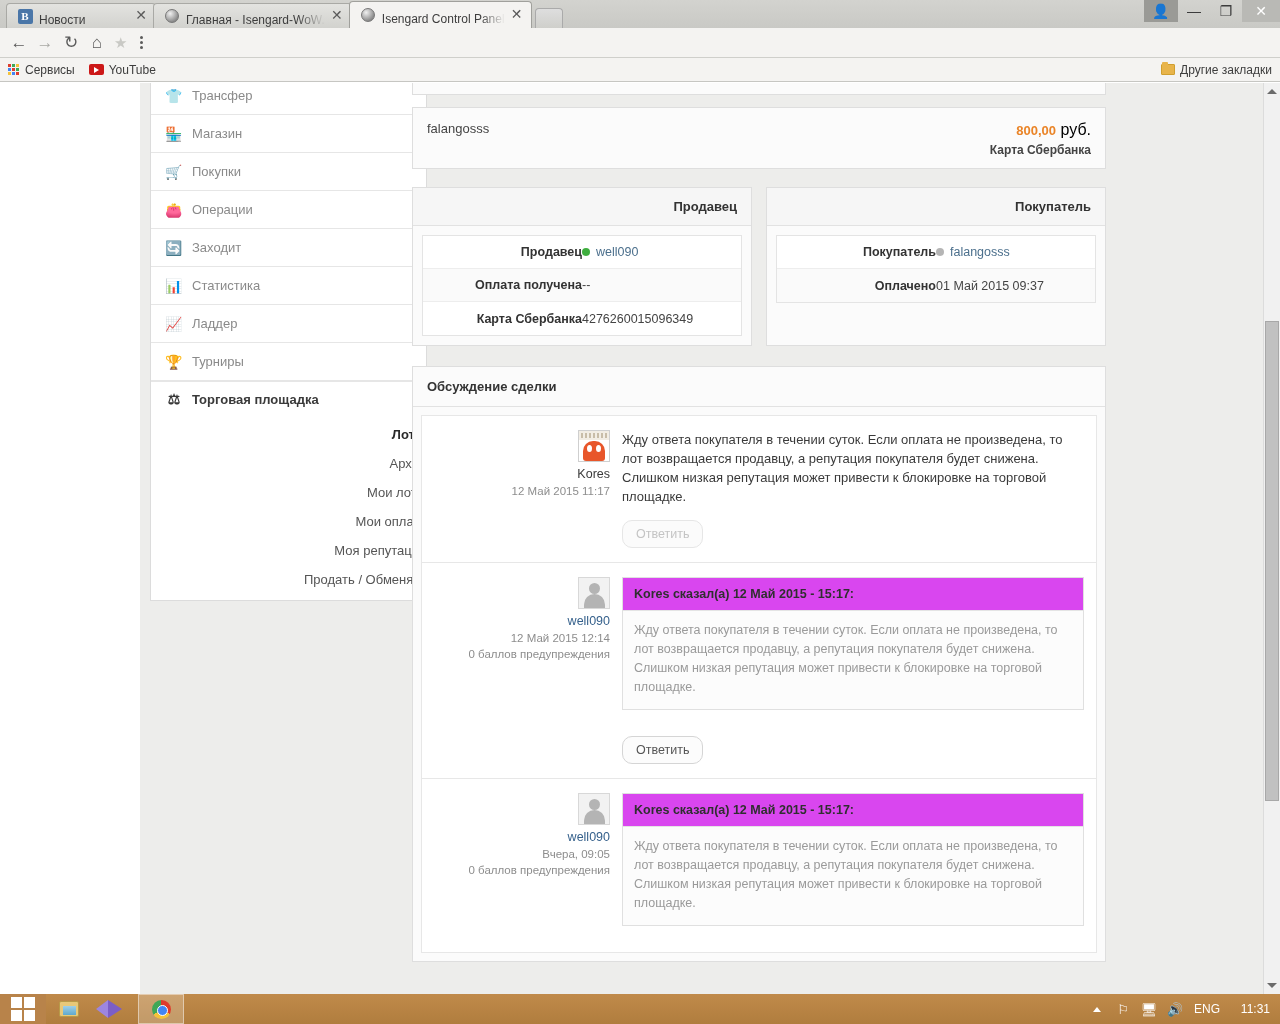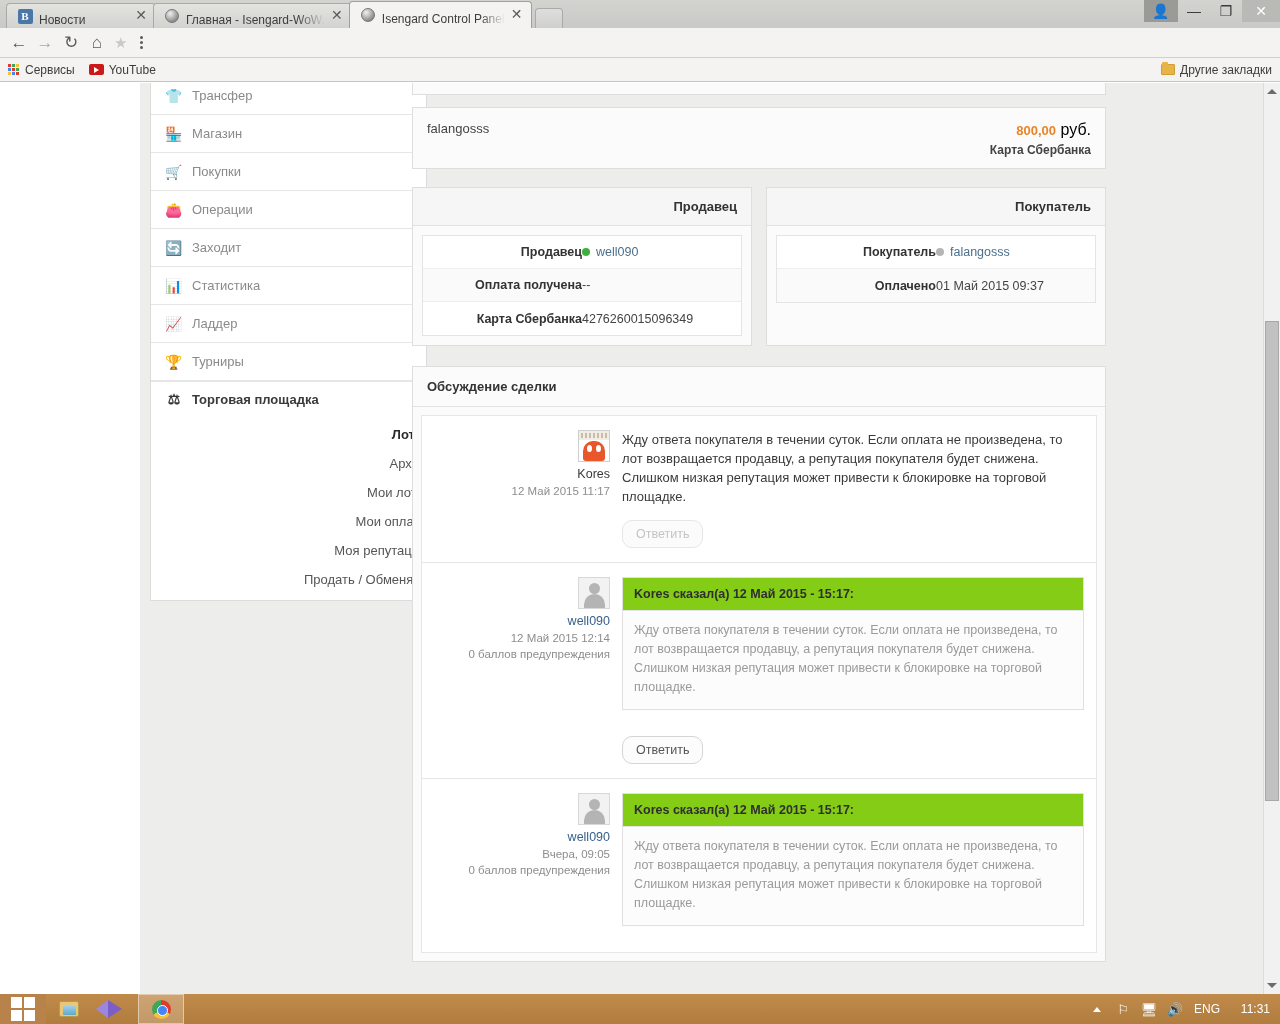--- a/index.html
+++ b/index.html
@@ -284,21 +284,21 @@
   .av-kores .keye1 { left: 8px; }
   .av-kores .keye2 { left: 17px; }
   .a-name { font-size: 12.5px; color: #36618c; margin-bottom: 2px; }
   .a-name.plain { color: #3a3a3a; }
   .a-meta { font-size: 11.5px; color: #8d8d8d; line-height: 16px; }
   .post-body { flex: 1 1 auto; min-width: 0; }
   .post-text { font-size: 13px; color: #3a3a3a; line-height: 19px; }
   .quote { border: 1px solid #e0e0e0; background: #fcfcfc; margin-bottom: 12px; }
   .quote-head {
     padding: 9px 11px; font-size: 12.5px; font-weight: bold; color: #2f2f2f;
-    background: #84cc16; border-bottom: 1px solid #e4e4e4;
+    background: #d946ef; border-bottom: 1px solid #e4e4e4;
   }
   .quote-body { padding: 10px 11px 12px; font-size: 12.5px; color: #9a9a9a; line-height: 19px; }
   .btn-reply {
     margin-top: 14px; display: inline-block;
     padding: 6px 13px; font-size: 12.5px;
     border: 1px solid #d5d5d5; background: #fcfcfc; color: #555; border-radius: 10px;
   }
   .btn-reply.dim { color: #c4c4c4; border-color: #e6e6e6; background: #fbfbfb; }
 
   

